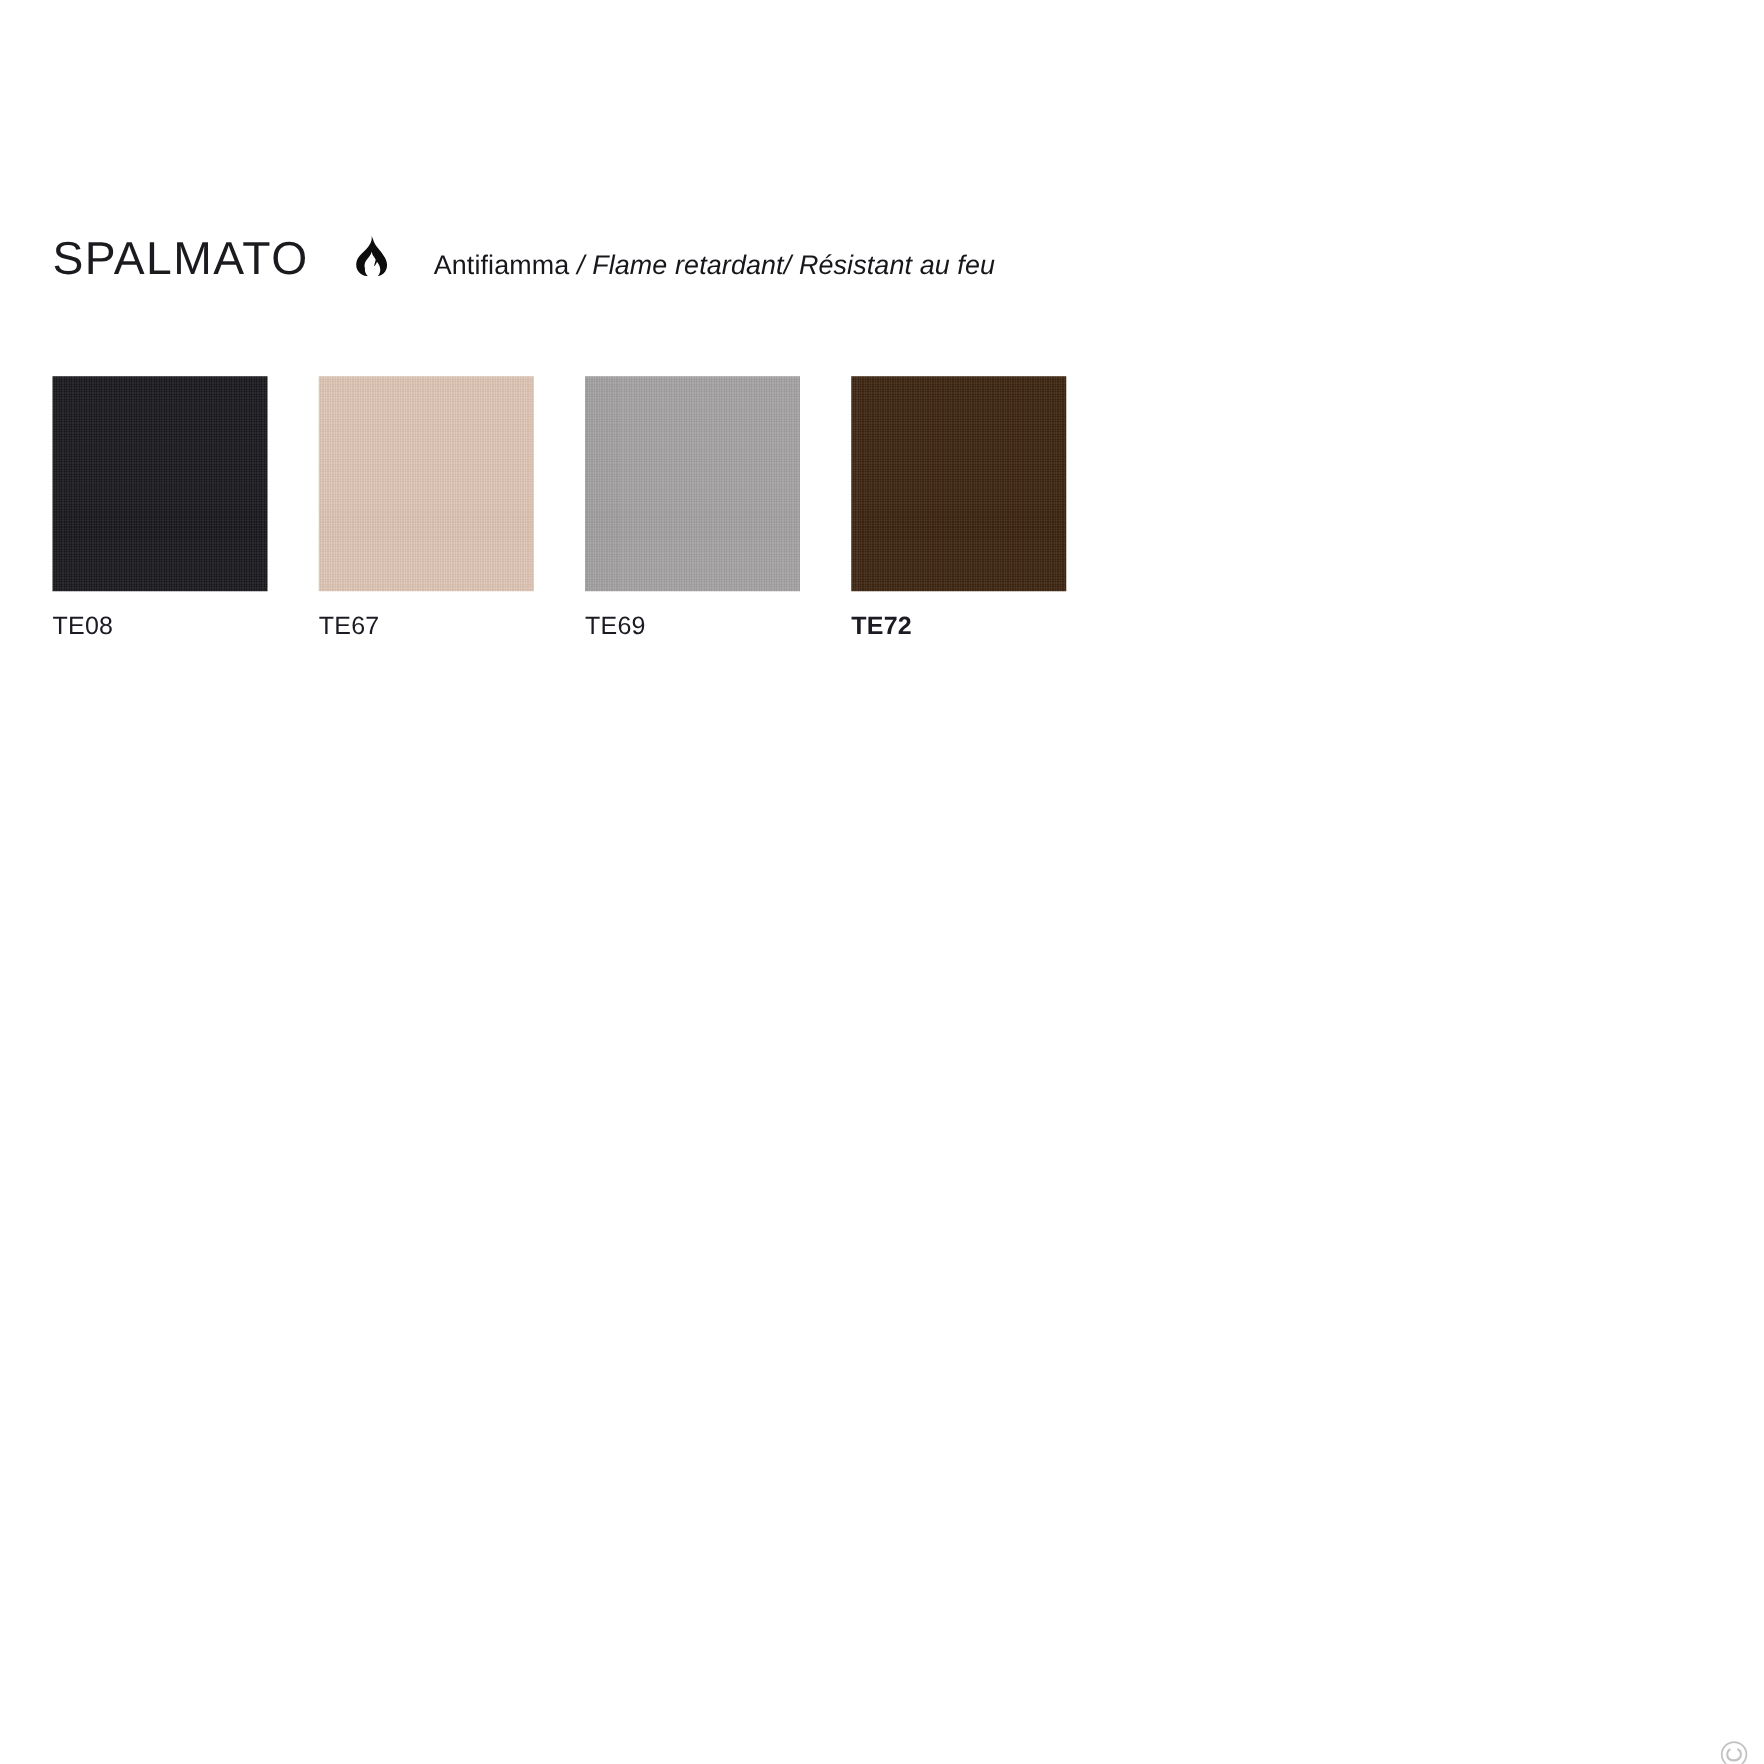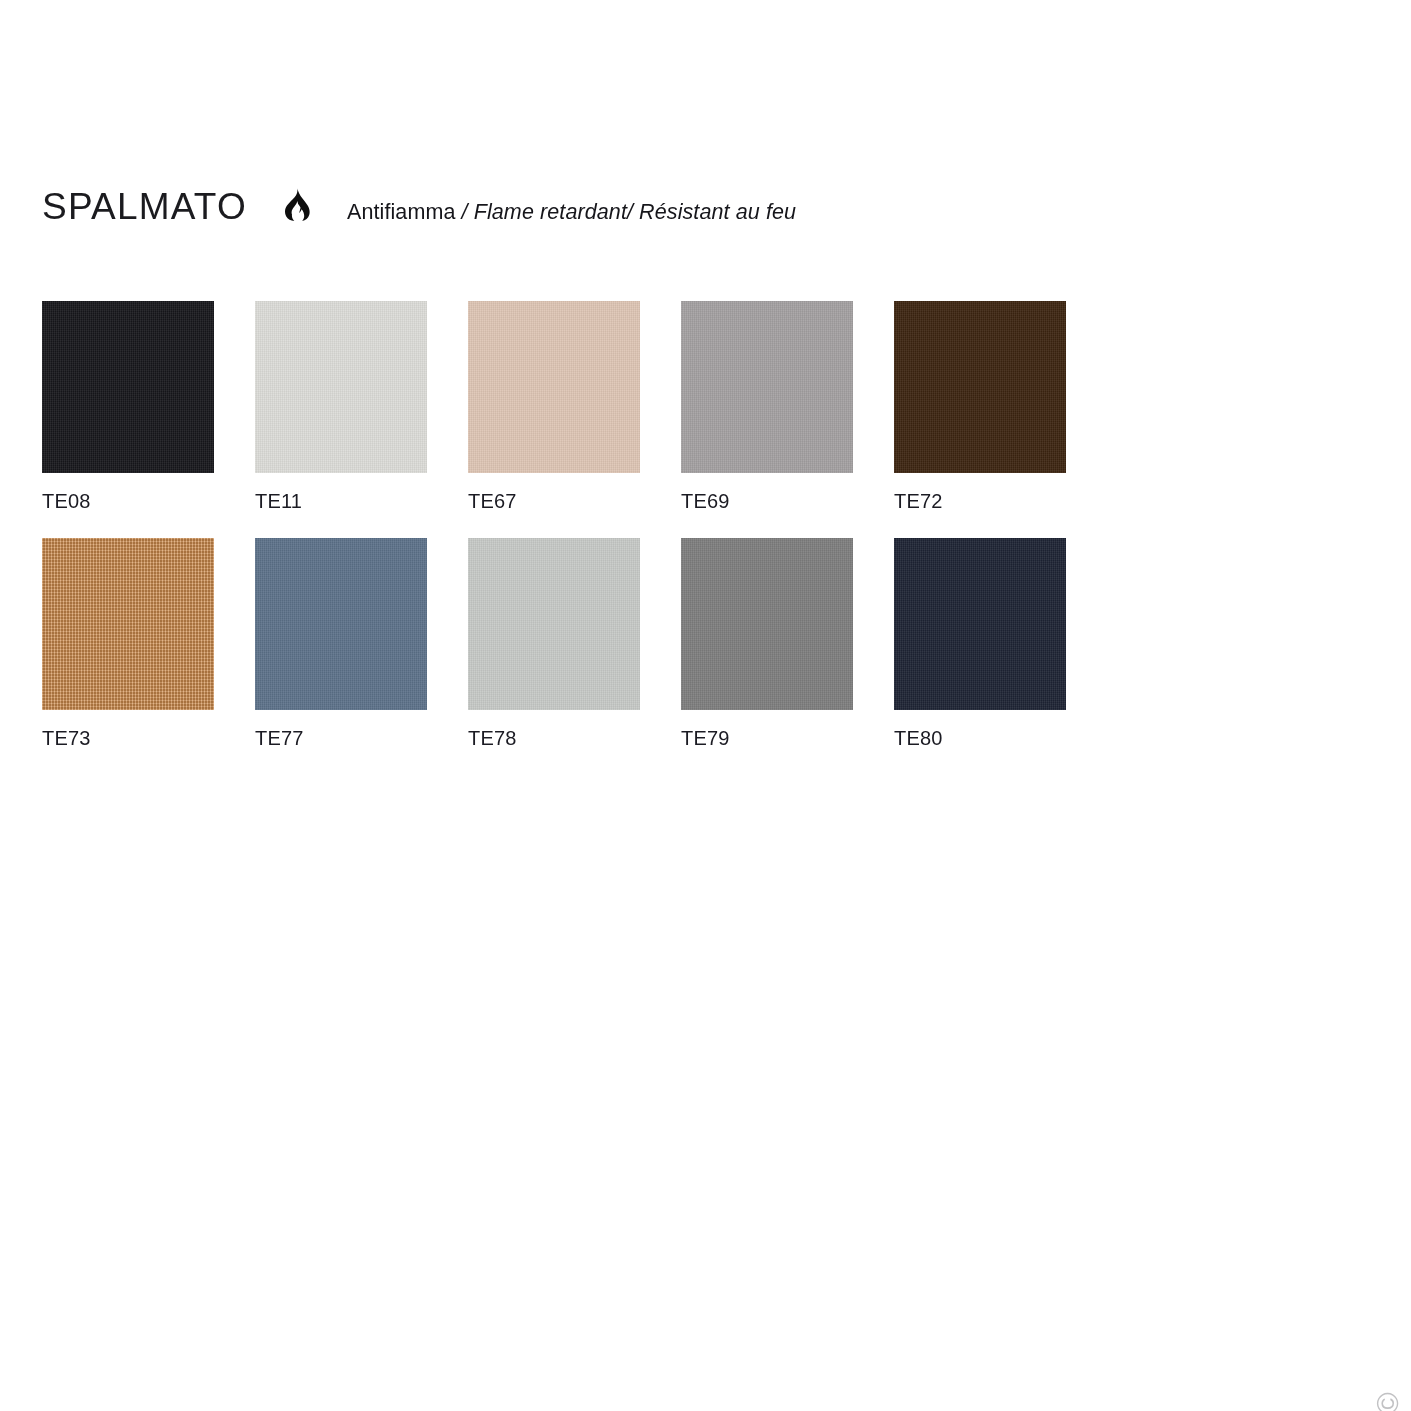--- a/index.html
+++ b/index.html
@@ -62,21 +62,21 @@
     top: 301px;
   }
   .row {
     display: flex;
     margin-bottom: 27px;
   }
   .cell {
     width: 192px;
     margin-right: 21px;
   }
-  .cell:last-child { margin-right: 16px; }
+  .cell:last-child { margin-right: 16px; font-weight: bold; }
 
   .swatch {
     width: 172px;
     height: 172px;
     position: relative;
     overflow: hidden;
     background-repeat: repeat;
   }
   
   .swatch::after {
@@ -161,55 +161,29 @@
 </div>
 
 <div class="grid">
 
   <div class="row">
     <div class="cell">
       <div class="swatch" style="background-color: rgb(23, 23, 27);"></div>
       <div class="code">TE08</div>
     </div>
     <div class="cell">
-      <div class="swatch" style="background-color: rgb(220, 220, 216);"></div>
-      <div class="code">TE11</div>
-    </div>
-    <div class="cell">
       <div class="swatch" style="background-color: rgb(222, 197, 180);"></div>
       <div class="code">TE67</div>
     </div>
     <div class="cell">
       <div class="swatch" style="background-color: rgb(163, 160, 161);"></div>
       <div class="code">TE69</div>
     </div>
     <div class="cell">
       <div class="swatch" style="background-color: rgb(60, 36, 16);"></div>
       <div class="code">TE72</div>
     </div>
   </div>
 
-  <div class="row">
-    <div class="cell">
-      <div class="swatch weave" style="background-color: rgb(212, 144, 79);"></div>
-      <div class="code">TE73</div>
-    </div>
-    <div class="cell">
-      <div class="swatch" style="background-color: rgb(92, 113, 137);"></div>
-      <div class="code">TE77</div>
-    </div>
-    <div class="cell">
-      <div class="swatch" style="background-color: rgb(198, 201, 198);"></div>
-      <div class="code">TE78</div>
-    </div>
-    <div class="cell">
-      <div class="swatch" style="background-color: rgb(125, 125, 125);"></div>
-      <div class="code">TE79</div>
-    </div>
-    <div class="cell">
-      <div class="swatch" style="background-color: rgb(29, 35, 51);"></div>
-      <div class="code">TE80</div>
-    </div>
-  </div>
 
 </div>
 
 <div class="watermark" style="color: rgb(194, 194, 196);">100Chaises/Viacom ©</div>
 
 </body></html>

